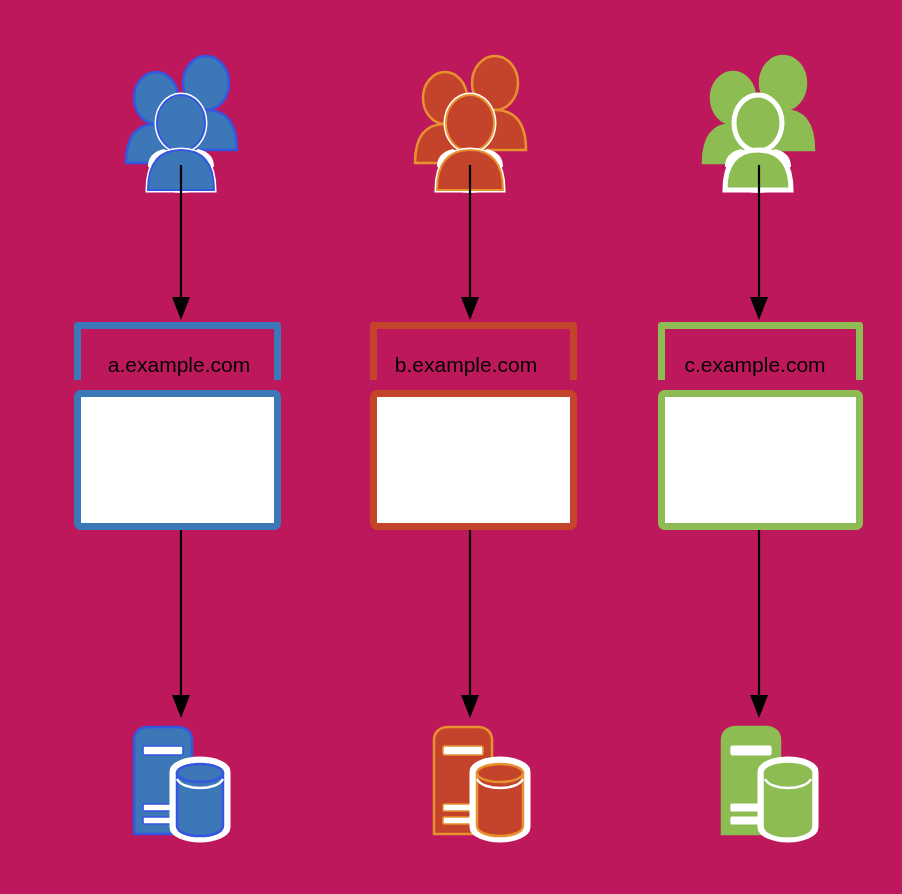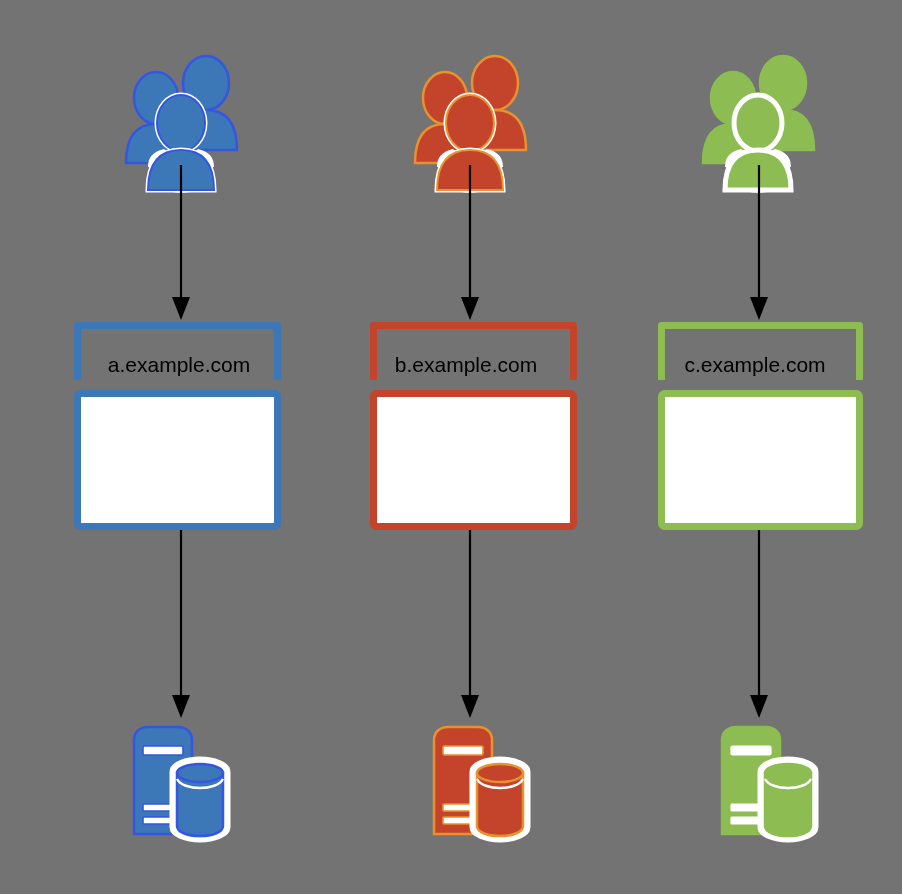--- a/index.html
+++ b/index.html
@@ -8,21 +8,21 @@
     padding: 0;
     background: #ffffff;
   }
   body {
     font-family: "Liberation Sans", "DejaVu Sans", sans-serif;
   }
   #stage {
     position: relative;
     width: 902px;
     height: 894px;
-    background: #737373;
+    background: #be185d;
     overflow: hidden;
   }
   #diagram-svg {
     position: absolute;
     left: 0;
     top: 0;
     width: 902px;
     height: 894px;
     display: block;
   }

